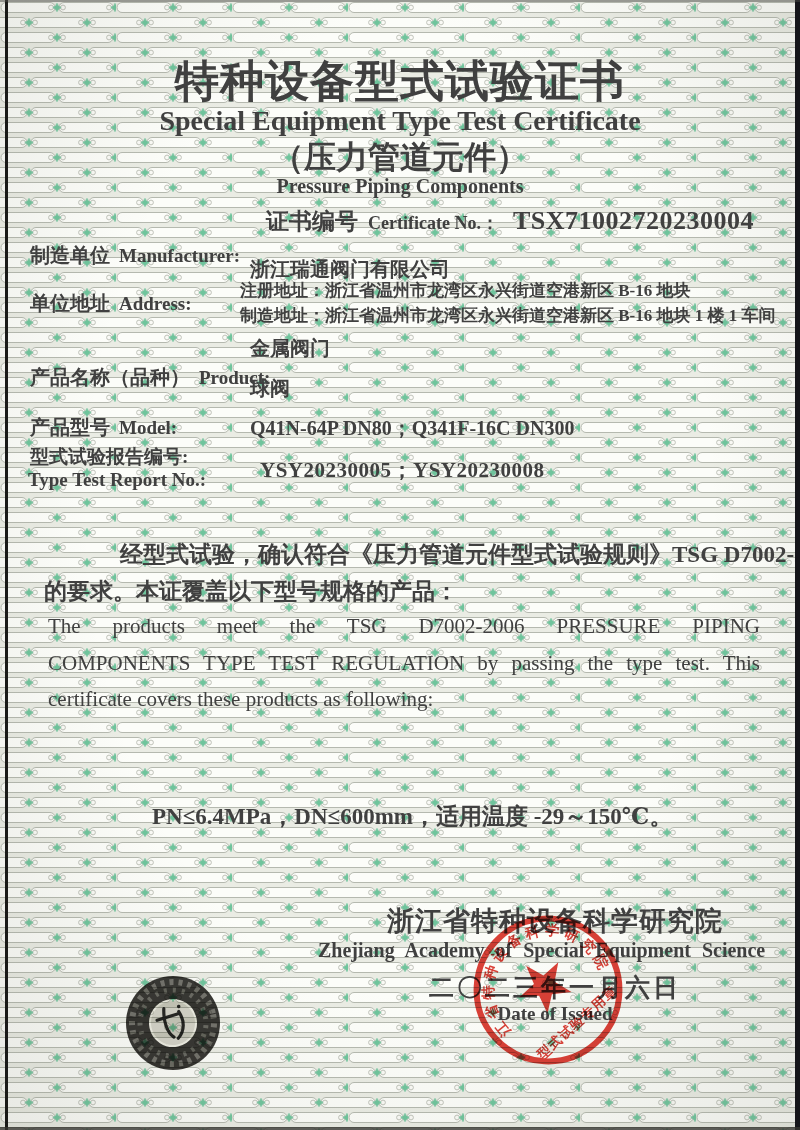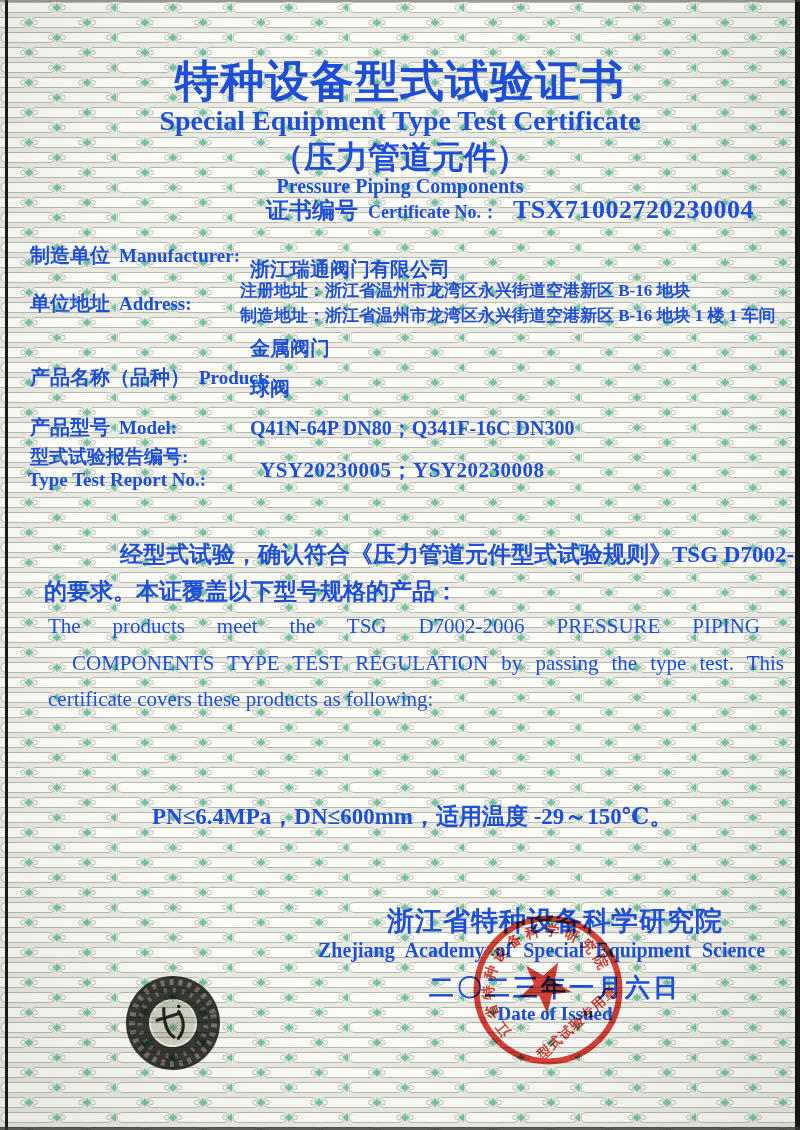--- a/index.html
+++ b/index.html
@@ -1,58 +1,58 @@
 <!DOCTYPE html>
 <html><head>
 <meta charset="utf-8">
 <style>
   html,body{margin:0;padding:0;background:#d8d8d2;}
   #certificate{
     position:relative;width:800px;height:1130px;margin:0 auto;
     background:#eef0e9;overflow:hidden;
     font-family:"Liberation Serif","DejaVu Serif",serif;
-    color:#1d4ed8;
+    color:#404040;
   }
   .abs{position:absolute;}
   
   #bg-pattern{position:absolute;left:0;top:0;width:800px;height:1130px;z-index:0;}
   #vignette{position:absolute;inset:0;z-index:1;pointer-events:none;
     background:radial-gradient(ellipse at 50% 45%, rgba(255,255,255,0) 55%, rgba(110,112,100,0.14) 100%);}
   
   .edge-left{left:5px;top:0;width:3px;height:1130px;background:#1a1a18;z-index:6;}
   .edge-right{right:0;top:0;width:5px;height:1130px;background:#15151a;z-index:6;}
   .edge-top{left:0;top:0;width:800px;height:2px;background:#4a4a46;opacity:.5;z-index:6;}
   .edge-bottom{left:0;bottom:0;width:800px;height:3px;background:#35352f;opacity:.8;z-index:6;}
   
   .layer{position:absolute;z-index:3;}
   .title-cn{top:52px;left:0;width:800px;text-align:center;font-size:44px;font-weight:bold;letter-spacing:1px;}
   .title-en{top:105px;left:0;width:800px;text-align:center;font-size:28px;font-weight:bold;}
   .paren-cn{top:136px;left:0;width:800px;text-align:center;font-size:32px;font-weight:bold;}
   .paren-en{top:175px;left:0;width:800px;text-align:center;font-size:20px;font-weight:bold;}
-  .certline{top:195px;right:46px;text-align:center;white-space:nowrap;}
+  .certline{top:206px;right:46px;text-align:center;white-space:nowrap;}
   .certline .l-cn{font-size:23px;font-weight:bold;}
   .certline .l-en{font-size:18px;font-weight:bold;margin-left:6px;}
   .certline .l-no{font-size:26px;font-weight:bold;margin-left:10px;letter-spacing:.5px;}
   .flabel{left:30px;white-space:nowrap;}
   .flabel .cn{font-size:20px;font-weight:bold;}
   .flabel .en{font-size:19px;font-weight:bold;margin-left:5px;}
   .fvalue{left:250px;font-size:20px;font-weight:bold;white-space:nowrap;}
   .addr{left:240px;font-size:17px;font-weight:bold;white-space:nowrap;}
   .r-manu-l{top:242px;} .r-manu-v{top:256px;}
   .r-addr-l{top:290px;} .r-addr-1{top:279px;} .r-addr-2{top:304px;}
   .r-type-l{top:334px;} .r-type-v{top:335px;}
   .r-prod-l{top:364px;} .r-prod-v{top:375px;}
   .r-model-l{top:414px;} .r-model-v{top:415px;}
   .r-rep-l1{top:444px;left:30px;font-size:19px;font-weight:bold;}
   .r-rep-l2{top:469px;left:28px;font-size:19px;font-weight:bold;}
   .r-rep-v{top:456px;left:260px;font-size:21px;font-weight:bold;letter-spacing:.5px;}
   .para-cn1{top:539px;left:48px;width:714px;font-size:23px;font-weight:bold;text-indent:72px;white-space:nowrap;}
   .para-cn2{top:576px;left:44px;width:714px;font-size:23px;font-weight:bold;}
   .para-en{left:48px;width:712px;font-size:21px;font-weight:normal;text-align:justify;text-align-last:justify;}
-  .para-en1{top:614px;} .para-en2{top:651px;margin-left:24px;}
+  .para-en1{top:614px;} .para-en2{top:651px;}
   .para-en3{top:687px;text-align:left;text-align-last:left;}
   .specline{top:801px;left:152px;font-size:23px;font-weight:bold;white-space:nowrap;}
   .issuer-cn{top:903px;left:330px;width:450px;text-align:center;font-size:27px;font-weight:bold;letter-spacing:1px;}
   .issuer-en{top:939px;left:318px;width:480px;text-align:left;font-size:20px;font-weight:bold;word-spacing:6px;}
   .date-cn{top:971px;left:330px;width:450px;text-align:center;font-size:25px;font-weight:bold;letter-spacing:3px;}
   .date-label{top:1003px;left:330px;width:450px;text-align:center;font-size:19px;font-weight:bold;}
   
   #red-seal{left:462px;top:904px;width:172px;height:172px;z-index:5;opacity:.88;mix-blend-mode:multiply;}
   #holo-stamp{left:123px;top:973px;width:100px;height:100px;z-index:5;opacity:.95;mix-blend-mode:multiply;}
 </style>

